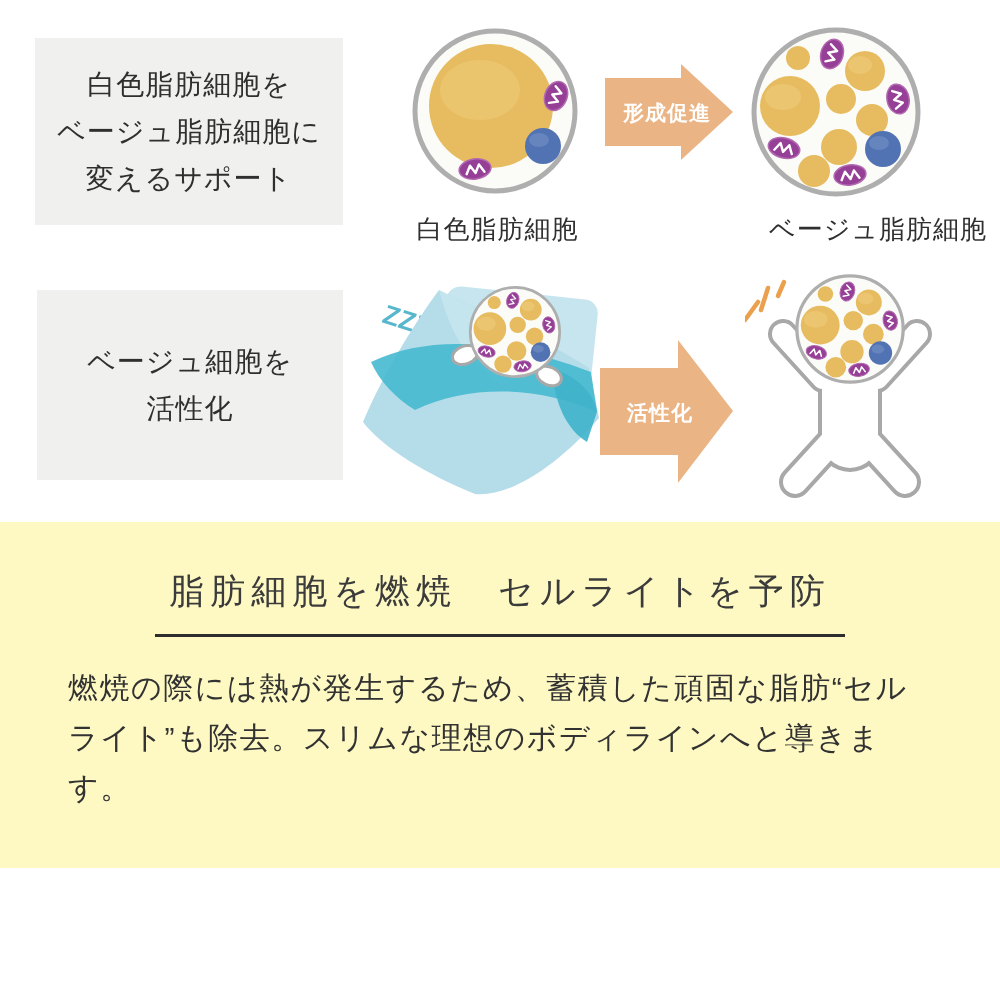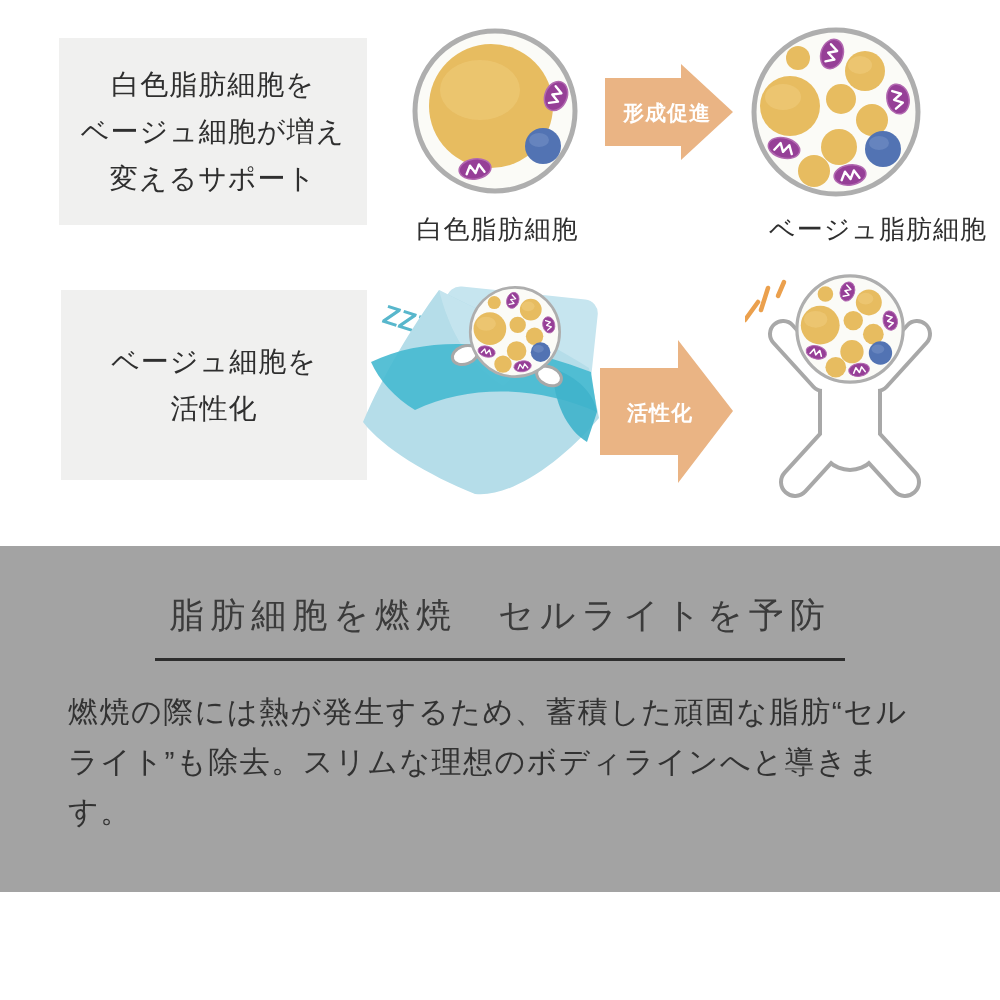--- a/index.html
+++ b/index.html
@@ -7,21 +7,21 @@
   body { font-family:"Liberation Sans","DejaVu Sans",sans-serif; }
   #stage {
     position:relative; width:1000px; height:1000px;
     background:#ffffff; overflow:hidden;
   }
   
   .gray-panel {
     position:absolute; background:#f0f0ef;
     display:flex; flex-direction:column; justify-content:center; align-items:center;
     text-align:center; color:#2f2f2f;
-    font-size:28px; line-height:47px; letter-spacing:1px;margin-left:24px;
+    font-size:28px; line-height:47px; letter-spacing:1px;
   }
   #panel-convert { left:35px; top:38px;  width:308px; height:187px; }
   #panel-activate{ left:37px; top:290px; width:306px; height:190px; }
 
   .cell-svg { position:absolute; }
   #white-cell-svg { left:410px; top:26px; }
   #beige-cell-svg { left:748px; top:24px; }
 
   .cell-caption {
     position:absolute; top:212px; text-align:center;
@@ -33,22 +33,21 @@
   #arrow1-svg { position:absolute; left:605px; top:64px; }
   #arrow2-svg { position:absolute; left:600px; top:340px; }
   .arrow-text { font-size:21px; font-weight:bold; fill:#ffffff; letter-spacing:1px; }
 
   #sleep-scene-svg { position:absolute; left:353px; top:270px; }
   #awake-figure-svg{ position:absolute; left:745px; top:268px; }
 
   
   #burn-section {
     position:absolute; left:0; top:522px; width:1000px; height:346px;
-    background:#a3a3a3;
-    margin-top:24px;
+    background:#fef9c3;
   }
   #burn-heading {
     position:absolute; left:0; top:46px; width:1000px;
     text-align:center; font-size:35px; letter-spacing:6px;
     color:#3b3b3b; font-weight:normal;
   }
   #heading-rule {
     position:absolute; left:155px; top:112px; width:690px; height:3px;
     background:#2d2d2d;
   }
@@ -99,21 +98,21 @@
         <use href="#mitoV" transform="translate(84,30) rotate(18)"></use>
         <use href="#mitoV" transform="translate(150,75) rotate(-12)"></use>
         <use href="#mitoH" transform="translate(36,124) rotate(14)"></use>
         <use href="#mitoH" transform="translate(102,151) rotate(-8)"></use>
       </g>
     </defs>
   </svg>
 
   <div class="gray-panel" id="panel-convert">
     <div>白色脂肪細胞を</div>
-    <div>ベージュ細胞が増え</div>
+    <div>ベージュ脂肪細胞に</div>
     <div>変えるサポート</div>
   </div>
 
   <svg id="white-cell-svg" class="cell-svg" width="170" height="170" viewBox="0 0 170 170">
     <use href="#whiteCell"></use>
   </svg>
 
   <svg id="arrow1-svg" width="128" height="96" viewBox="0 0 128 96">
     <polygon points="0,14 76,14 76,0 128,48 76,96 76,82 0,82" fill="#eab484"></polygon>
     <text class="arrow-text" x="62" y="56" text-anchor="middle">形成促進</text>

